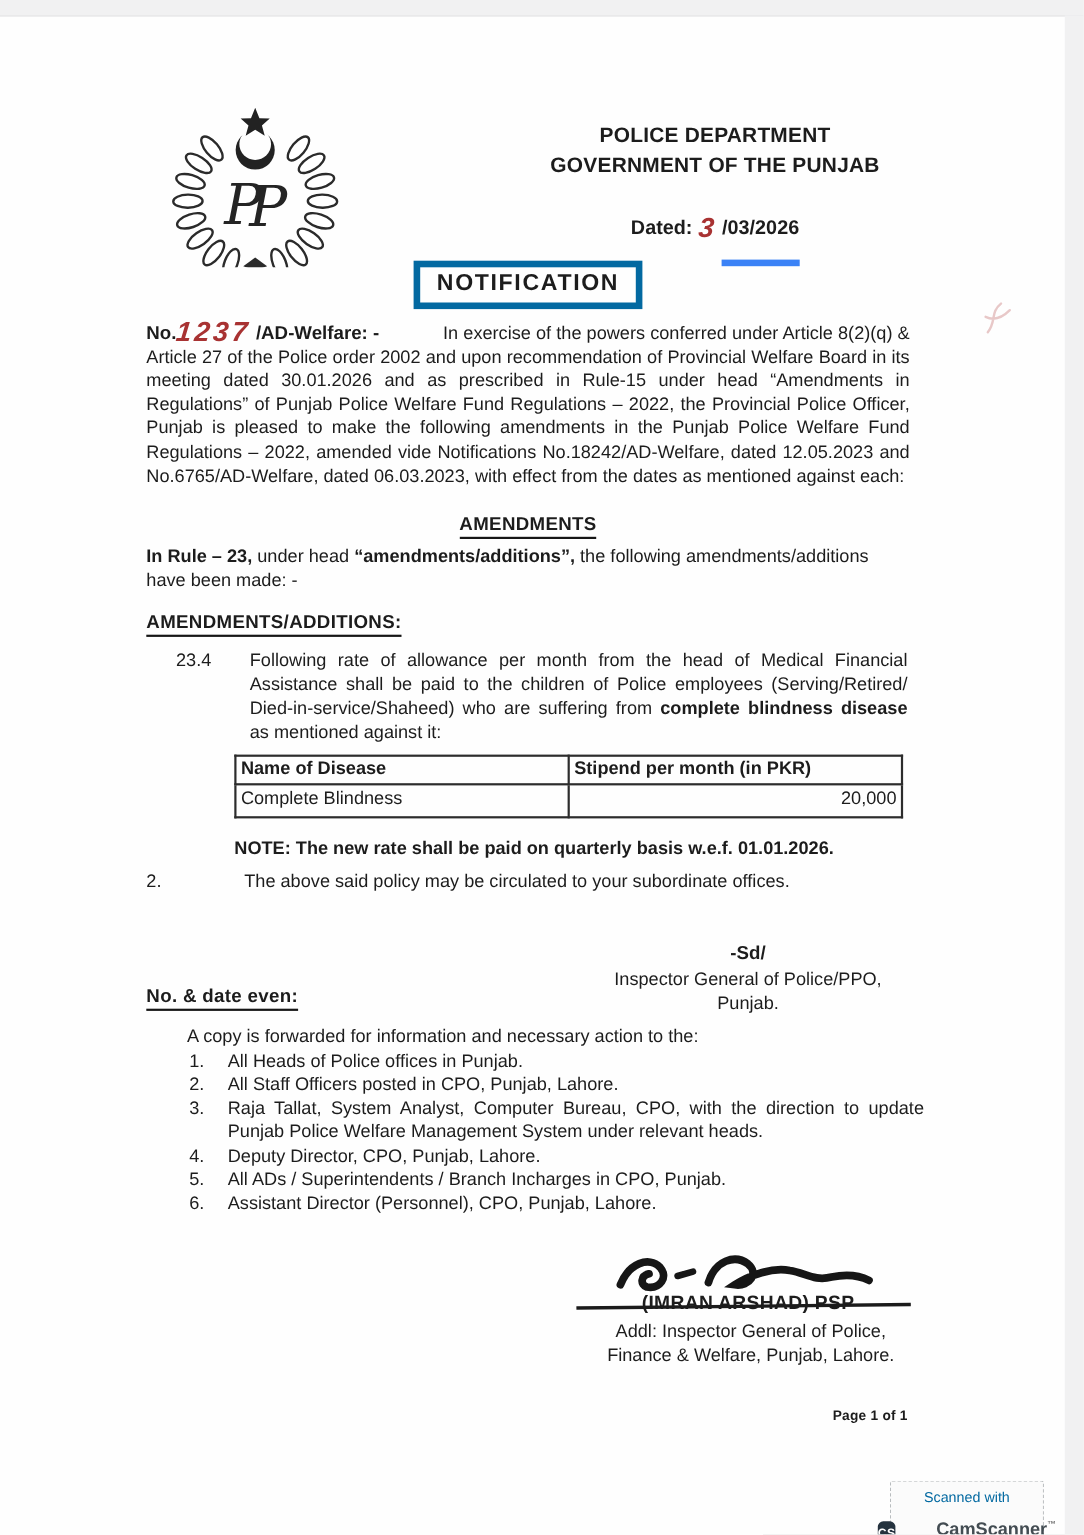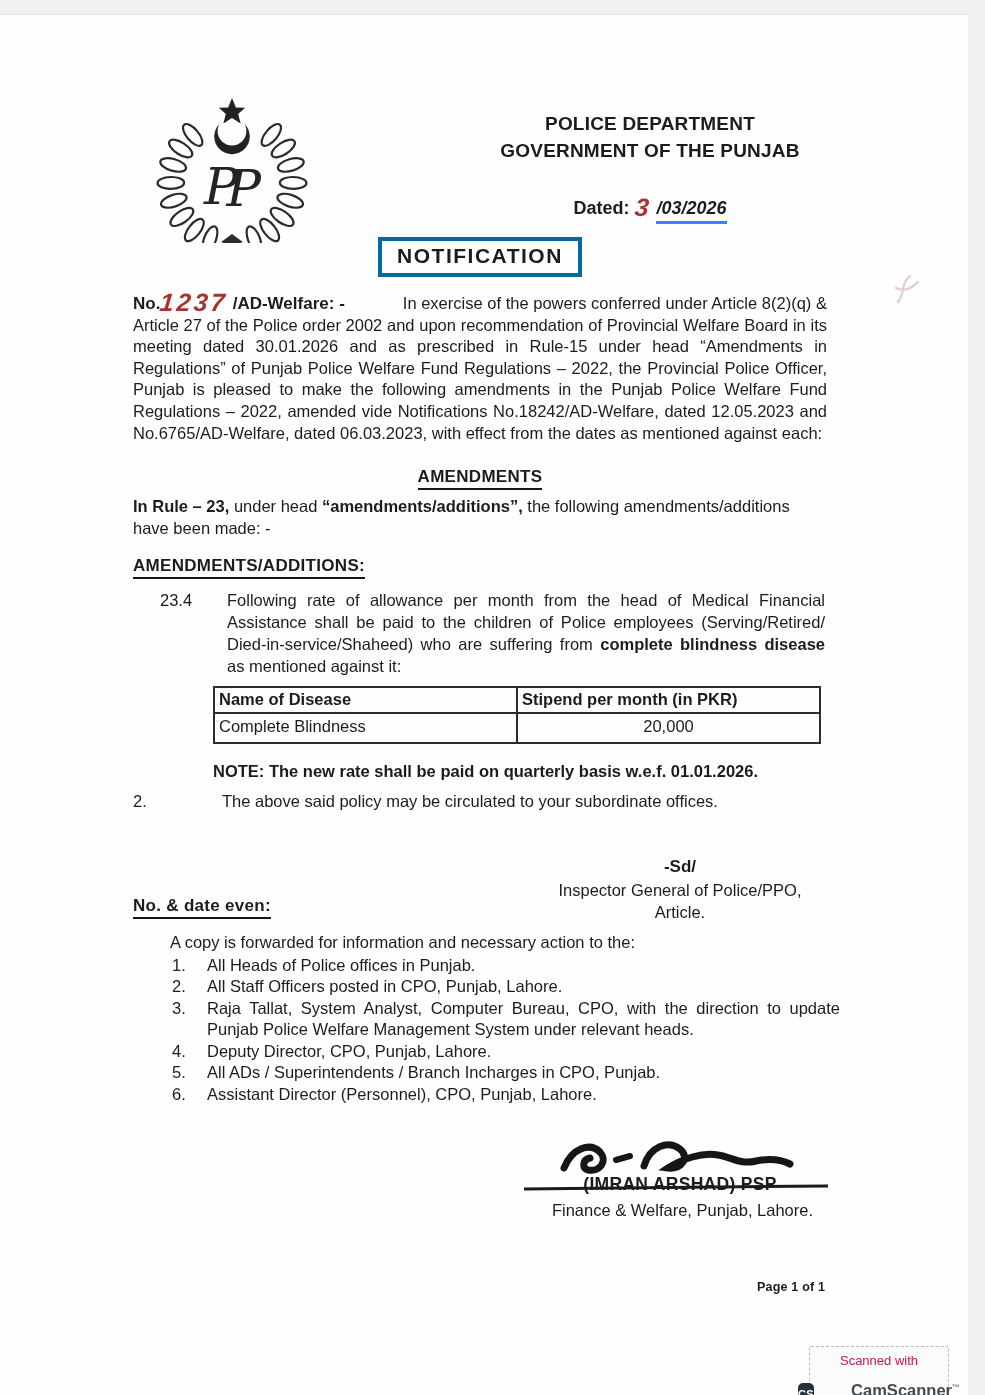--- a/index.html
+++ b/index.html
@@ -11,43 +11,43 @@
   .top-band{position:absolute;top:0;left:0;right:0;height:14px;background:#f1f1f2;border-bottom:1px solid #e3e3e5;}
   .right-band{position:absolute;top:14px;right:0;width:17px;height:1381px;background:#f1f1f2;}
 
   .abs{position:absolute;}
 
   
   .crest{left:142px;top:95px;width:180px;height:148px;}
   .org-block{left:470px;top:110px;width:360px;text-align:center;font-weight:bold;font-size:19px;line-height:27px;letter-spacing:.2px;}
   .dated-line{left:470px;top:193px;width:360px;text-align:center;font-size:18px;font-weight:600;}
   .hand-red{color:#a83232;font-size:25px;font-weight:600;font-style:italic;letter-spacing:3px;transform:skewX(-6deg);display:inline-block;line-height:1;position:relative;top:2px;}
-  .date-rest{border-bottom:3px solid #3b82f6;padding-bottom:3px;font-style:italic;}
+  .date-rest{border-bottom:6px solid #3b82f6;padding-bottom:19px;}
   .notif-wrap{left:133px;top:237px;width:694px;text-align:center;}
-  .notif-box{display:inline-block;border:4px solid #0369a1;padding:3px 15px 5px 15px;font-size:21px;font-weight:bold;letter-spacing:1.5px;}
+  .notif-box{display:inline-block;border:6px solid #0369a1;padding:3px 15px 5px 15px;font-size:21px;font-weight:bold;letter-spacing:1.5px;}
 
   
   .para1{left:133px;top:288px;width:694px;font-size:16.5px;line-height:21.6px;text-align:justify;}
   .no-bold{font-weight:bold;font-size:17px;}
   .tab-gap{display:inline-block;width:58px;}
   .center-head{left:133px;top:467px;width:694px;text-align:center;}
   .head-u{display:inline-block;font-weight:bold;font-size:17px;border-bottom:2.5px solid #161616;padding-bottom:1px;letter-spacing:.3px;}
   .rule-line{left:133px;top:496px;width:694px;font-size:16.5px;line-height:21.6px;}
   .additions-head{left:133px;top:556px;width:694px;}
 
   .clause{left:133px;top:589px;width:692px;font-size:16.5px;line-height:22px;}
   .clause-num{position:absolute;left:27px;top:0;}
   .clause-text{margin-left:94px;text-align:justify;}
 
   table.stipend{left:213px;top:686px;width:608px;border-collapse:collapse;position:absolute;font-size:16.5px;}
   table.stipend th,table.stipend td{border:2px solid #2c2c2c;}
   table.stipend th{font-weight:bold;text-align:left;padding:2px 4px 3px 4px;}
   table.stipend td{padding:3px 4px 6px 4px;}
   td.cell-left{text-align:left;padding-left:9px;}
-  td.cell-center{text-align:center;}
+  td.cell-center{text-align:right;}
 
   .note-line{left:213px;top:762px;width:612px;font-weight:bold;font-size:16.5px;}
   .para2{left:133px;top:792px;width:694px;font-size:16.5px;}
   .para2-num{display:inline-block;width:89px;}
   .signed-block{left:520px;top:830px;width:320px;text-align:center;font-size:16.5px;line-height:22.5px;margin-top:26px;}
   .sd{font-weight:bold;font-size:17px;}
 
   .date-even{left:133px;top:896px;}
   .dist{left:133px;top:932px;width:710px;font-size:16.5px;line-height:21.5px;}
   .dist-intro{margin-left:37px;margin-bottom:1px;}
@@ -57,21 +57,21 @@
 
   .sig-scrawl{left:556px;top:1132px;width:240px;height:52px;}
   .sig-strike{left:524px;top:1186px;width:304px;height:3px;background:#1b1b1b;transform:rotate(-.6deg);}
   .sig-name{left:515px;top:1174px;width:330px;text-align:center;font-weight:bold;font-size:17.5px;letter-spacing:.3px;}
   .sig-titles{left:515px;top:1199px;width:335px;text-align:center;font-size:16.5px;line-height:22px;}
 
   .page-num{left:757px;top:1280px;font-size:12.5px;font-weight:600;letter-spacing:.2px;}
   .red-tick{left:890px;top:272px;width:32px;height:44px;opacity:.28;}
 
   .badge{left:809px;top:1346px;width:140px;height:62px;border:1.5px dashed #b8bcbe;background:#fbfbfb;border-radius:2px;text-align:center;box-sizing:border-box;padding-top:6px;}
-  .badge-line1{font-size:13px;color:#be185d;}
+  .badge-line1{font-size:13px;color:#0369a1;}
   .badge-brand{display:flex;align-items:center;justify-content:center;gap:5px;margin-top:3px;}
   .cs-icon{width:22px;height:26px;border-radius:5px;background:linear-gradient(180deg,#24323e 70%,#12b29c 100%);color:#fff;font-weight:bold;font-size:11px;line-height:22px;letter-spacing:.4px;margin-top:12px;}
   .cs-text{font-size:16.5px;font-weight:700;color:#434c52;margin-left:32px;}
   .tm{font-size:8px;color:#777;vertical-align:super;}
 </style>
 </head>
 <body>
 
 <div class="page">
   <div class="top-band"></div>
@@ -173,21 +173,21 @@
 
   <div class="abs note-line">NOTE: The new rate shall be paid on quarterly basis w.e.f. 01.01.2026.</div>
 
   <div class="abs para2">
     <span class="para2-num">2.</span><span>The above said policy may be circulated to your subordinate offices.</span>
   </div>
 
   <div class="abs signed-block">
     <div class="sd">-Sd/</div>
     <div>Inspector General of Police/PPO,</div>
-    <div>Article.</div>
+    <div>Punjab.</div>
   </div>
 
   <div class="abs date-even">
     <span class="head-u">No. &amp; date even:</span>
   </div>
 
   <div class="abs dist">
     <div class="dist-intro">A copy is forwarded for information and necessary action to the:</div>
     <div class="dist-row">
       <span class="dist-num">1.</span>
@@ -220,20 +220,21 @@
       <g stroke="#161616" fill="none" stroke-linecap="round">
         <path d="M8,36 C16,16 34,10 44,20 C52,29 44,40 32,38 C26,36 26,28 34,26" stroke-width="7"></path>
         <path d="M60,28 L74,24" stroke-width="6"></path>
         <path d="M88,34 C94,14 112,8 124,17 C134,25 126,38 112,36 C126,27 146,20 162,23 C176,25 184,33 200,29 C214,26 226,28 234,32" stroke-width="7"></path>
       </g>
     </svg>
   </div>
   <div class="abs sig-strike"></div>
   <div class="abs sig-name">(IMRAN ARSHAD) PSP</div>
   <div class="abs sig-titles">
+    <div>Addl: Inspector General of Police,</div>
     <div>Finance &amp; Welfare, Punjab, Lahore.</div>
   </div>
 
   <div class="abs page-num">Page 1 of 1</div>
 
   <div class="abs badge">
     <div class="badge-line1">Scanned with</div>
     <div class="badge-brand">
       <div class="cs-icon">CS</div>
       <div class="cs-text"><span>CamScanner</span><span class="tm">™</span></div>

